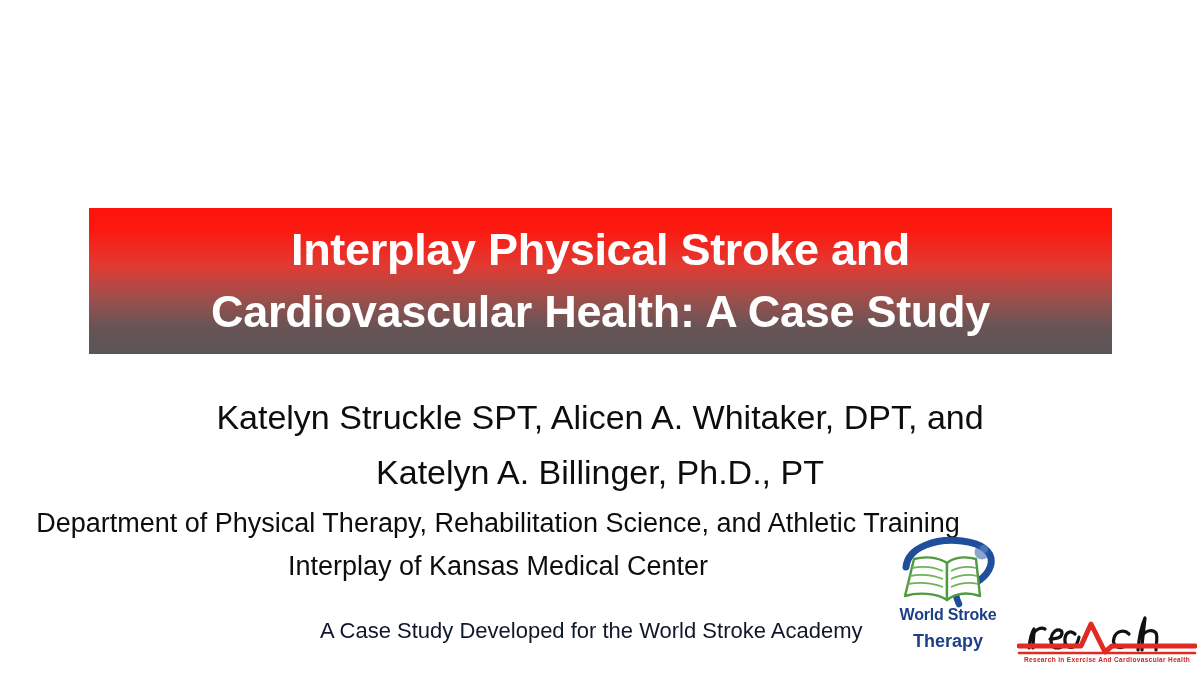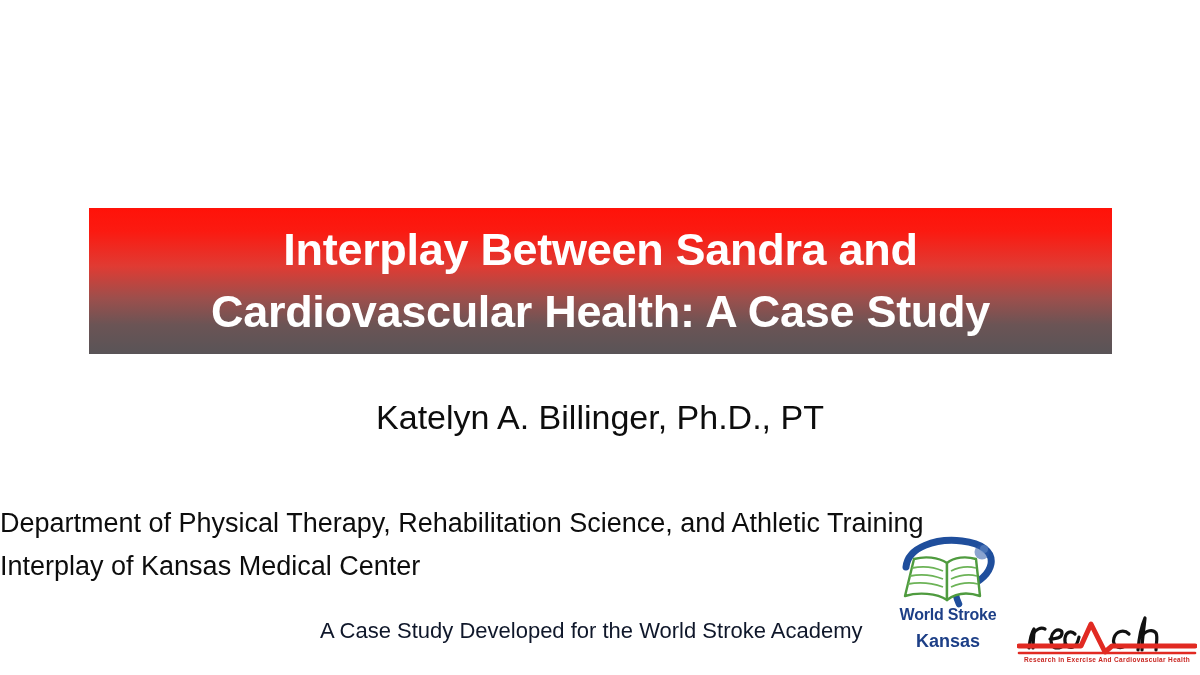--- a/index.html
+++ b/index.html
@@ -64,21 +64,21 @@
     line-height: 1.62;
     white-space: nowrap;
   }
 
   
   .affiliation {
     position: absolute;
     left: 0;
     top: 502px;
     width: 996px;
-    text-align: left;
+    text-align: center;
   }
   .affil-line {
     color: #0d0d0d;
     font-family: "Liberation Sans", sans-serif;
     font-size: 27px;
     line-height: 1.6;
     white-space: nowrap;
   }
 
   
@@ -161,25 +161,26 @@
     letter-spacing: 0.35px;
     white-space: nowrap;
   }
 </style>
 </head>
 <body>
 
 <div class="slide">
 
   <div class="title-banner">
-    <div class="title-line">Interplay Between Sandra and</div>
+    <div class="title-line">Interplay Physical Stroke and</div>
     <div class="title-line">Cardiovascular Health: A Case Study</div>
   </div>
 
   <div class="authors">
+    <div class="author-line">Katelyn Struckle SPT, Alicen A. Whitaker, DPT, and</div>
     <div class="author-line">Katelyn A. Billinger, Ph.D., PT</div>
   </div>
 
   <div class="affiliation">
     <div class="affil-line">Department of Physical Therapy, Rehabilitation Science, and Athletic Training</div>
     <div class="affil-line">Interplay of Kansas Medical Center</div>
   </div>
 
   <div class="footer-caption">A Case Study Developed for the World Stroke Academy</div>
 
@@ -201,21 +202,21 @@
 
       <path d="M20 32 C30 30, 42 31, 51 35" stroke="#6cb357" stroke-width="1.8" fill="none"></path>
       <path d="M18 40 C28 38, 41 39, 51 43" stroke="#6cb357" stroke-width="1.8" fill="none"></path>
       <path d="M16 48 C27 46, 40 47, 51 51" stroke="#6cb357" stroke-width="1.8" fill="none"></path>
 
       <path d="M59 35 C67 31, 76 30, 84 32" stroke="#6cb357" stroke-width="1.8" fill="none"></path>
       <path d="M59 43 C68 39, 77 38, 85 40" stroke="#6cb357" stroke-width="1.8" fill="none"></path>
       <path d="M59 51 C68 47, 78 46, 86 48" stroke="#6cb357" stroke-width="1.8" fill="none"></path>
     </svg>
     <div class="wsa-name">World Stroke</div>
-    <div class="wsa-sub">Kansas</div>
+    <div class="wsa-sub">Therapy</div>
   </div>
 
   <div class="reach-logo">
     <svg class="reach-word" viewBox="0 0 180 44">
 
       <g fill="none" stroke="#111111" stroke-width="3.2" stroke-linecap="round" stroke-linejoin="round">
 
         <path d="M12 36 C13 27, 15 20, 17 17 C17 23, 16 30, 16 36"></path>
         <path d="M16 22 C19 17, 24 15, 28 17"></path>
 

